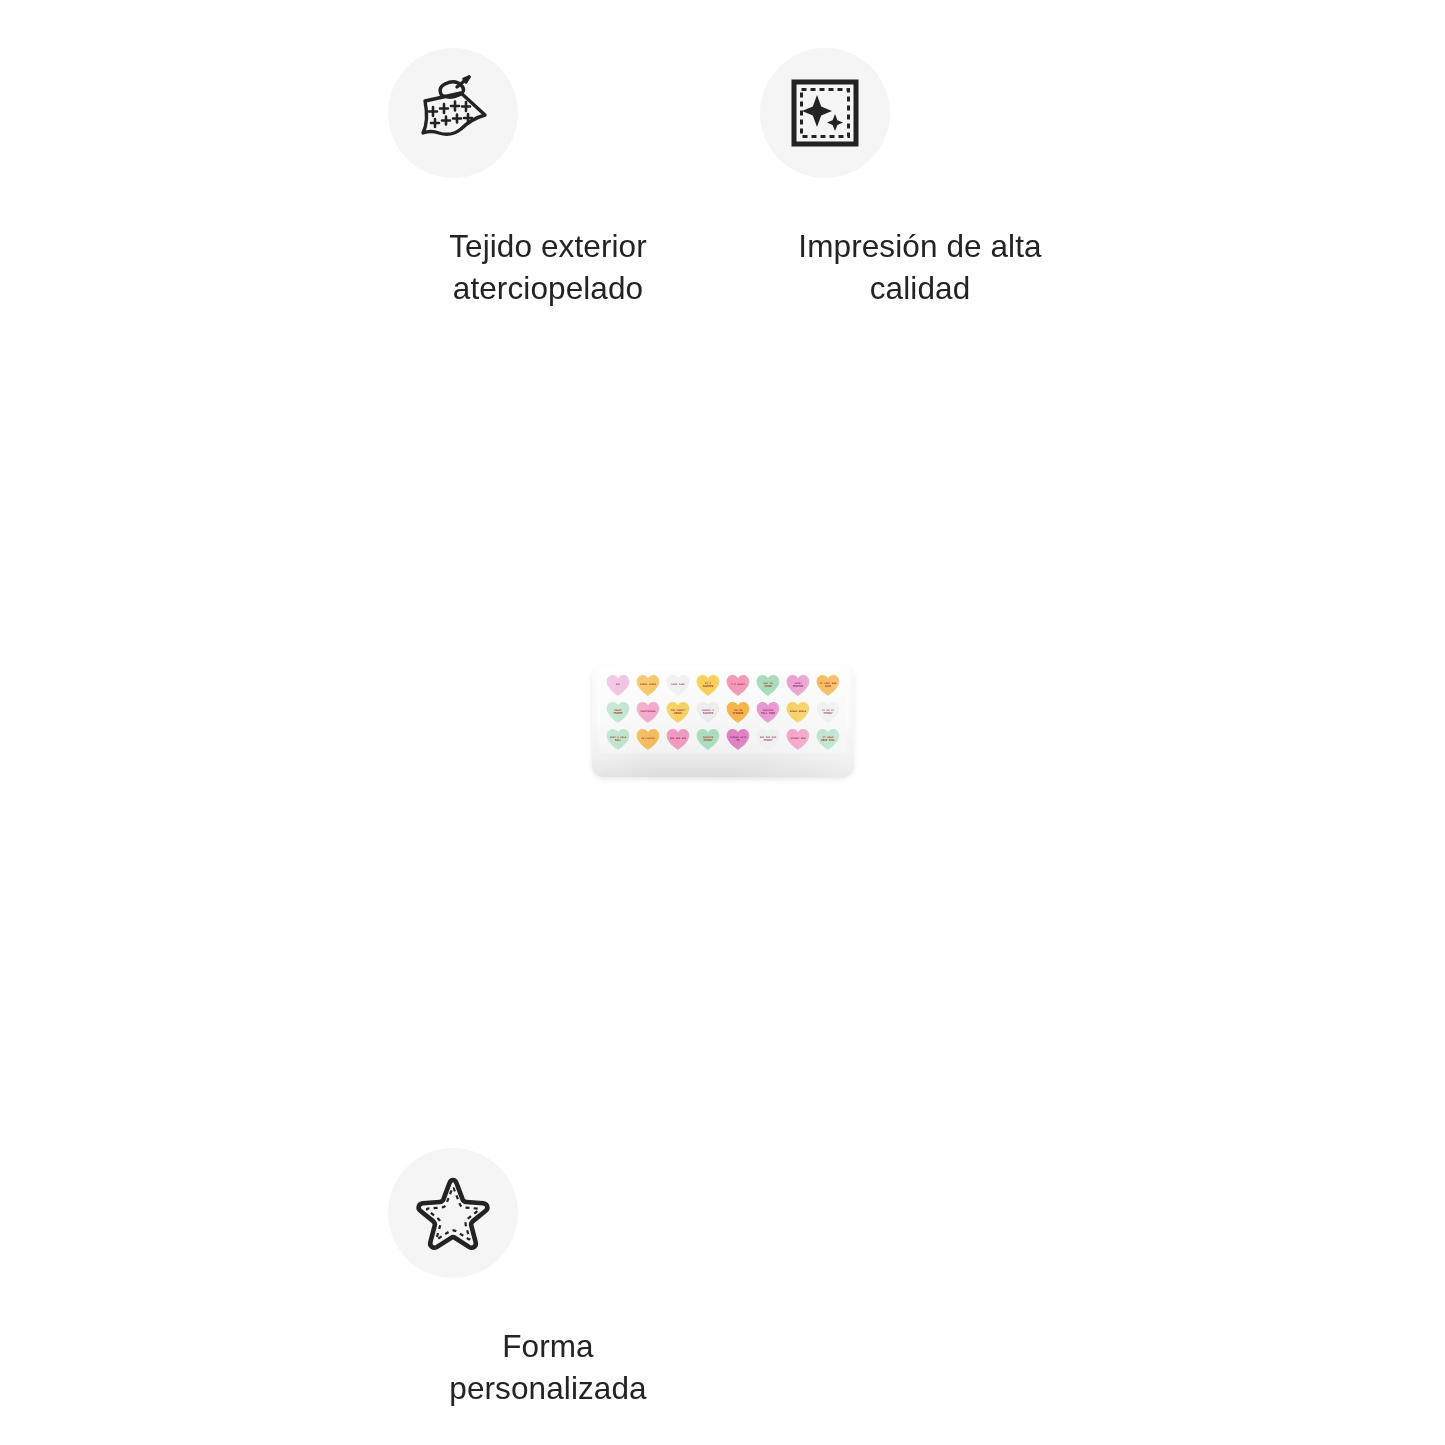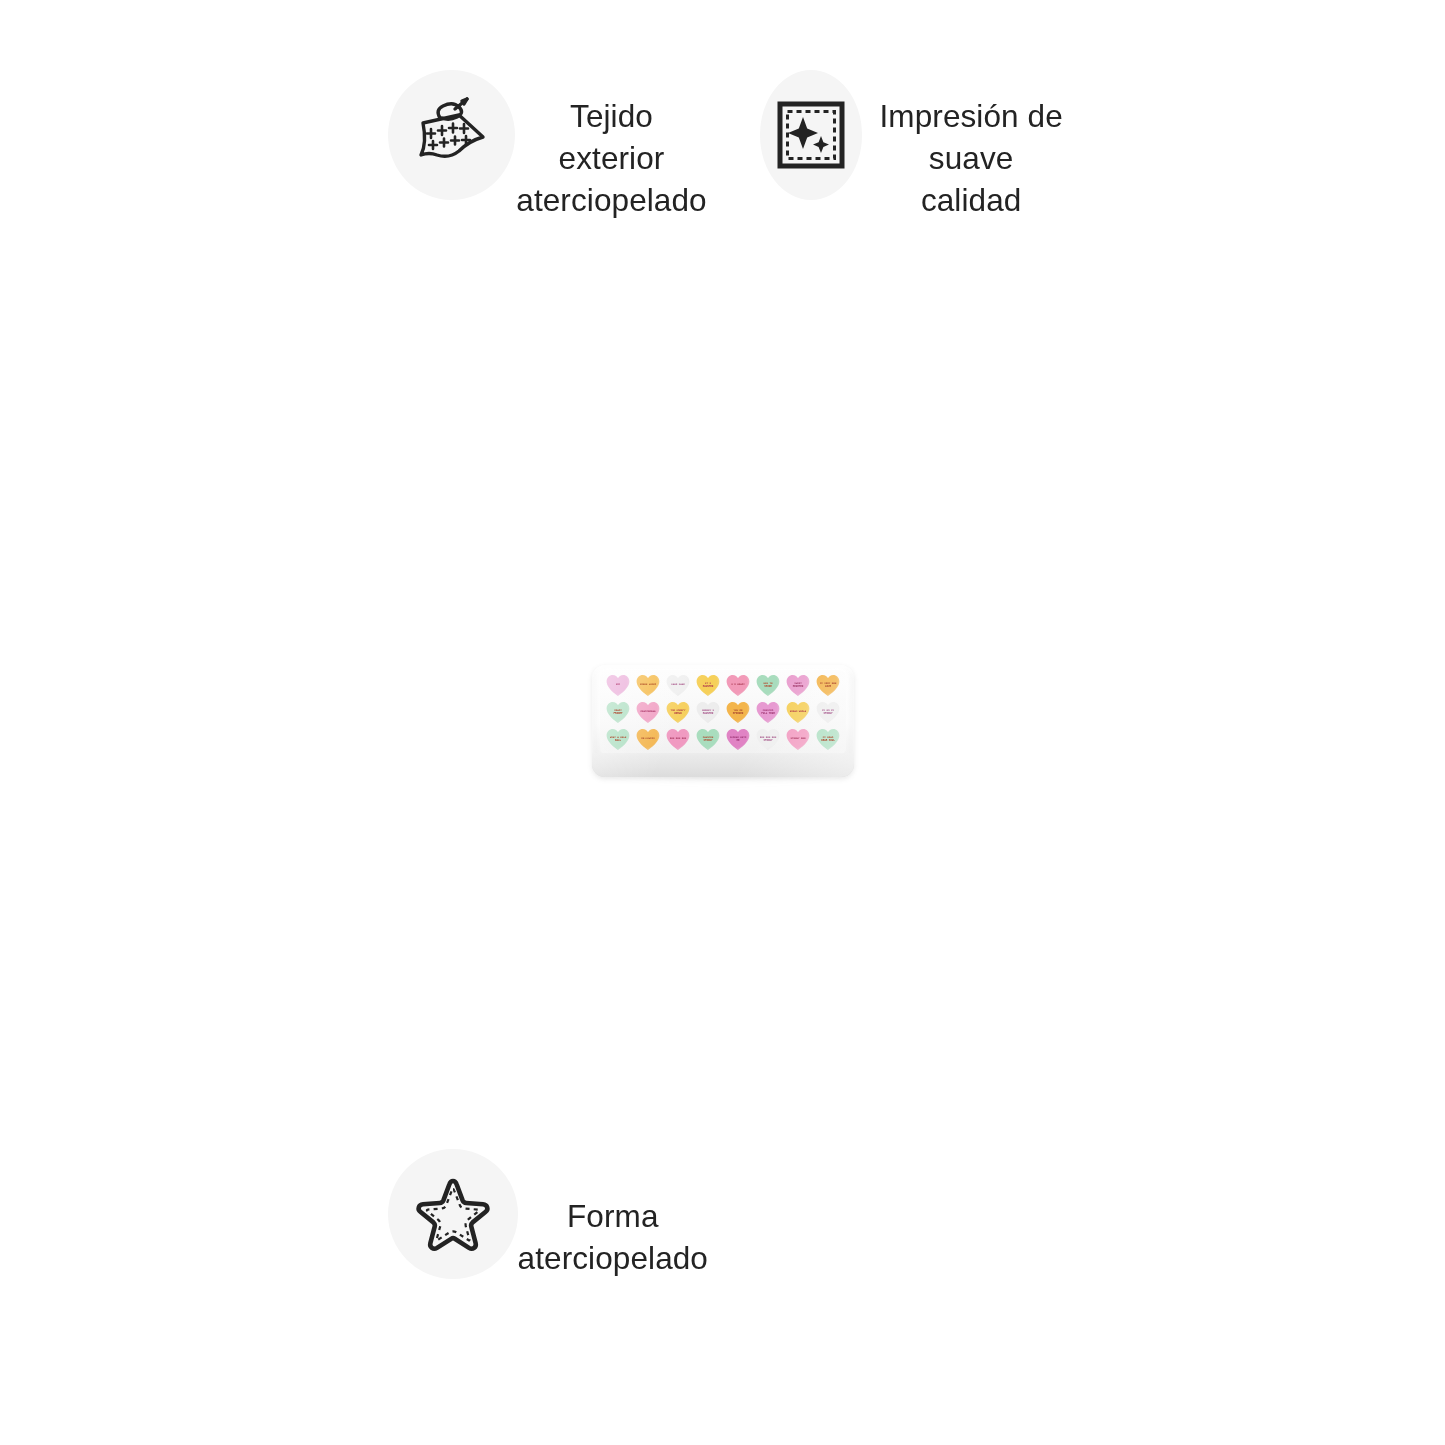--- a/index.html
+++ b/index.html
@@ -20,22 +20,21 @@
   .page {
     position: absolute;
     inset: 0;
   }
 
   
   .feature {
     position: absolute;
     width: 320px;
     display: flex;
-    flex-direction: row;
-    align-items: center;
+    flex-direction: column;
   }
   .feature-icon-circle {
     width: 130px;
     height: 130px;
     border-radius: 50%;
     background: #f5f5f5;
     display: flex;
     align-items: center;
     justify-content: center;
   }
@@ -193,21 +192,21 @@
     <div class="feature-icon-circle">
       <span>
         <svg width="78" height="78" viewBox="0 0 78 78" fill="none">
           <rect x="8" y="8" width="62" height="62" stroke="#232323" stroke-width="5"></rect>
           <rect x="15.5" y="15.5" width="47" height="47" stroke="#232323" stroke-width="3" stroke-dasharray="5 4"></rect>
           <path d="M31 21 L35.2 32.6 L46 37 L35.2 41.4 L31 53 L26.8 41.4 L16 37 L26.8 32.6 Z" fill="#232323"></path>
           <path d="M49 40 L51.4 46.2 L57 48.6 L51.4 51 L49 57 L46.6 51 L41 48.6 L46.6 46.2 Z" fill="#232323"></path>
         </svg>
       </span>
     </div>
-    <div class="feature-label">Impresión de suave
+    <div class="feature-label">Impresión de alta
 calidad</div>
   </div>
 
   <div class="product-stage">
     <div class="product-shadow"></div>
     <div class="product">
       <div class="product-face" id="heart-grid">
           <div class="candy-heart">
             <div class="shape" style="background: radial-gradient(circle at 38% 30%, rgb(232, 163, 212) 0%, rgb(232, 163, 212) 55%, rgba(0, 0, 0, 0.08) 100%);"></div>
             <div class="msg" style="color: rgb(176, 58, 110);">CRY</div>
@@ -324,17 +323,17 @@
           <path d="M41 16 Q41.8 16 42.2 17.6 L47.6 31.6 Q48.8 35.2 52.8 35.5 L66.2 36.6
                    Q67.8 36.8 66.6 38 L56 46.6 Q52.8 49.3 53.8 53.4 L57.4 66.4
                    Q57.8 67.9 56.4 67 L44.8 59.6 Q41 57.2 37.2 59.6 L25.6 67
                    Q24.2 67.9 24.6 66.4 L28.2 53.4 Q29.2 49.3 26 46.6 L15.4 38
                    Q14.2 36.8 15.8 36.6 L29.2 35.5 Q33.2 35.2 34.4 31.6 L39.8 17.6
                    Q40.2 16 41 16 Z" stroke="#232323" stroke-width="2.2" stroke-linejoin="round" stroke-dasharray="4 4.2"></path>
         </svg>
       </span>
     </div>
     <div class="feature-label">Forma
-aterciopelado</div>
+personalizada</div>
   </div>
 
 
 </div>
 
 </body></html>

